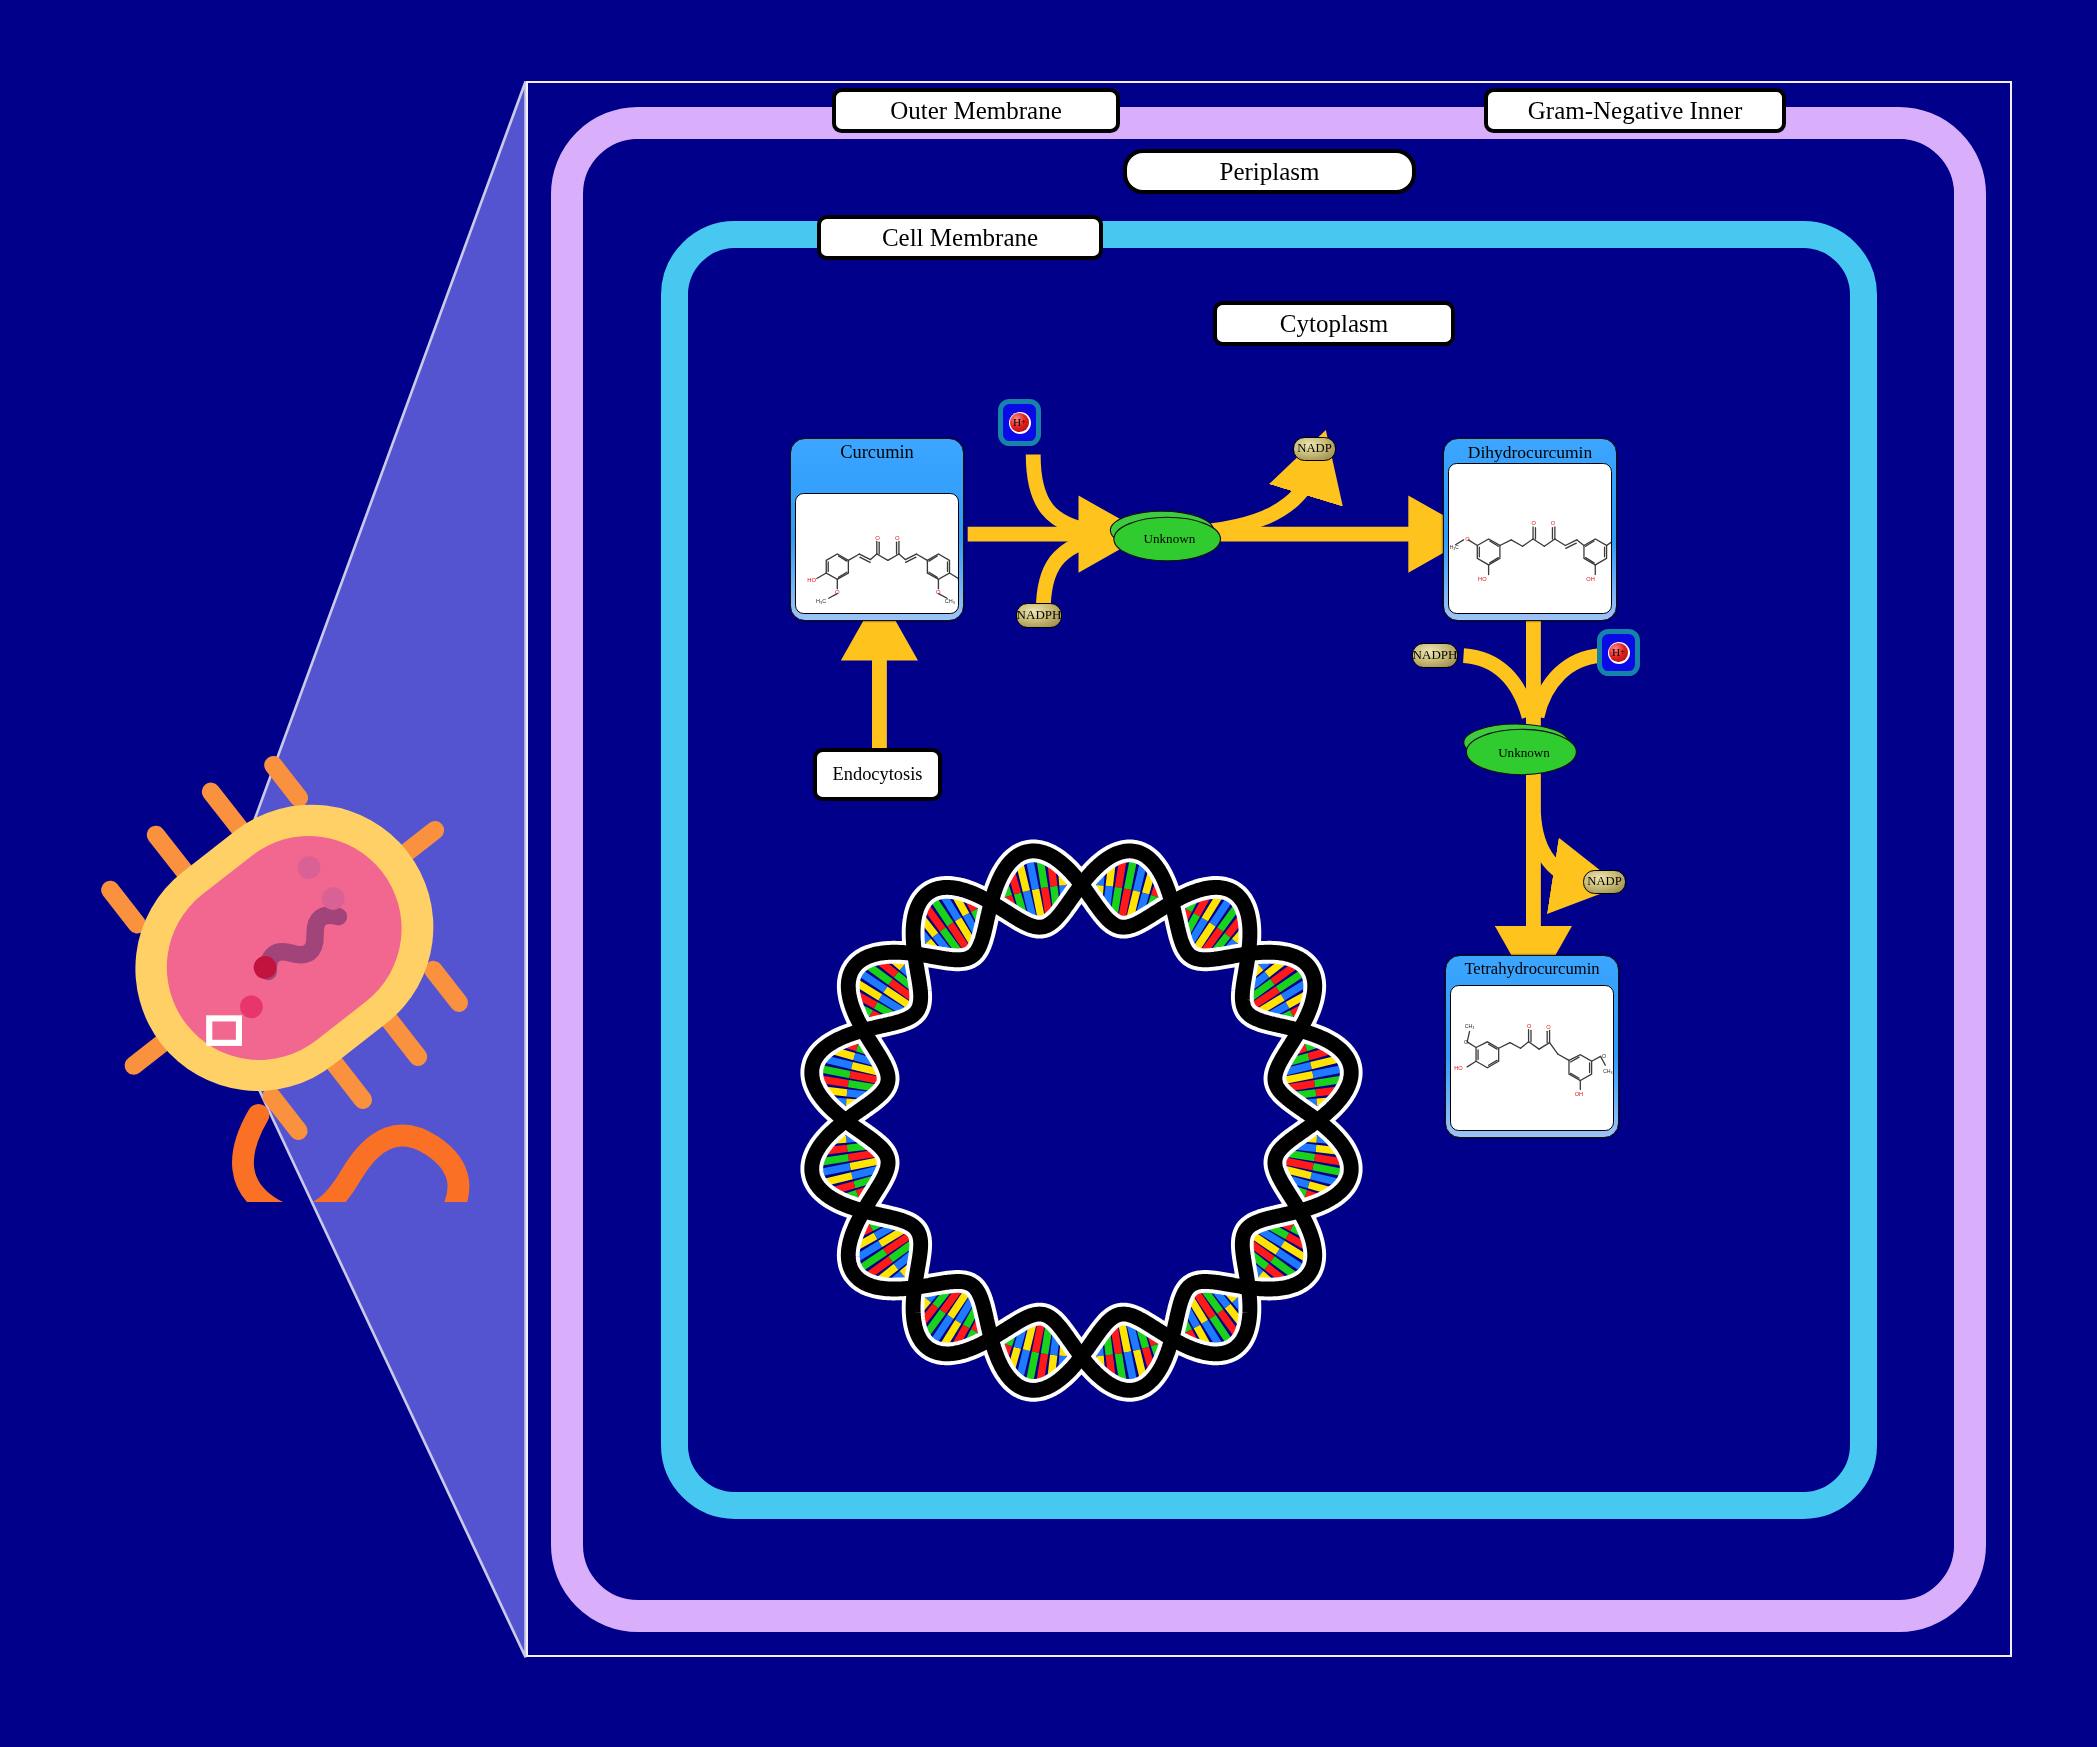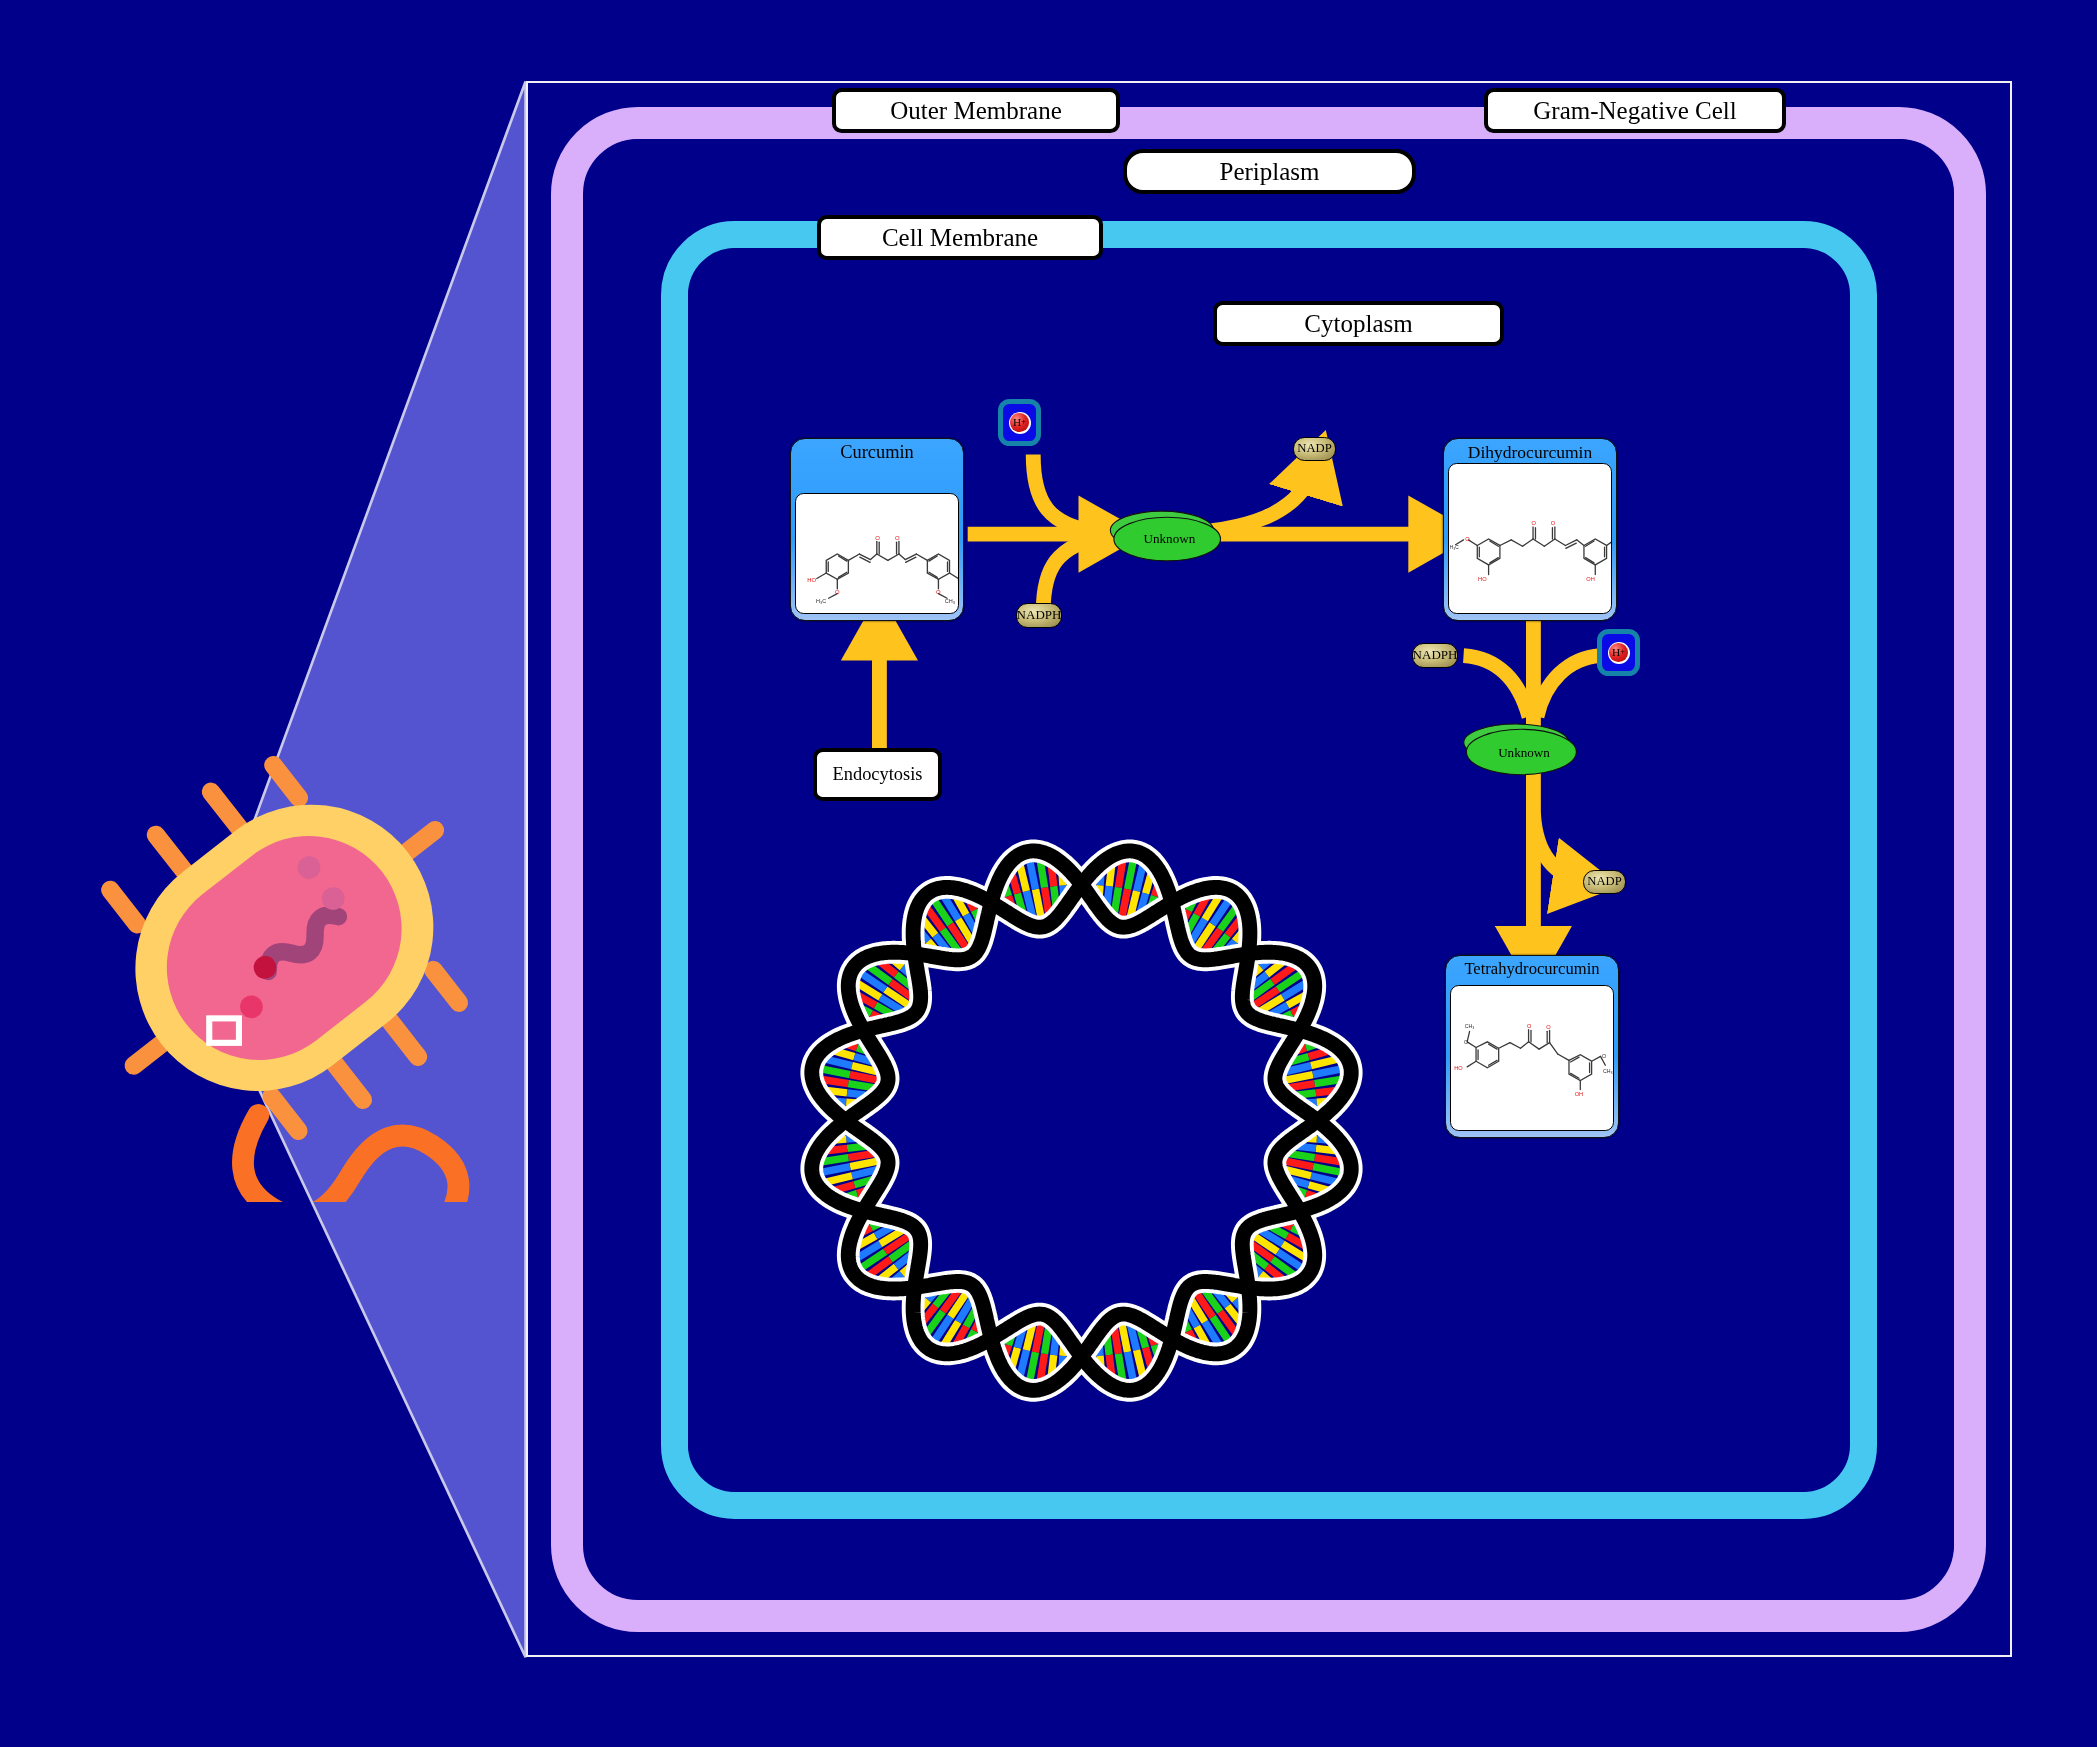--- a/index.html
+++ b/index.html
@@ -155,27 +155,27 @@
   </div>
 
   <div class="frame-border"></div>
   <div class="outer-membrane"></div>
   <div class="periplasm"></div>
   <div class="inner-membrane"></div>
   <div class="cytoplasm"></div>
 
   <div class="callout" style="left:832px;top:88px;width:288px;height:45px;font-size:25px;">Outer Membrane</div>
 
-  <div class="callout" style="left:1484px;top:88px;width:302px;height:45px;font-size:25px;">Gram-Negative Cell</div>
+  <div class="callout" style="left:1484px;top:88px;width:302px;height:45px;font-size:25px;">Gram-Negative Inner</div>
 
   <div class="callout" style="left:1123px;top:149px;width:293px;height:45px;font-size:25px;border-radius:20px;">Periplasm</div>
 
   <div class="callout" style="left:817px;top:215px;width:286px;height:45px;font-size:25px;">Cell Membrane</div>
 
-  <div class="callout" style="left:1213px;top:301px;width:291px;height:45px;font-size:25px;">Cytoplasm</div>
+  <div class="callout" style="left:1213px;top:301px;width:242px;height:45px;font-size:25px;">Cytoplasm</div>
 
   <svg class="arrows" viewBox="0 0 4800 4000">
     <defs>
       <marker id="ah" markerWidth="5.2" markerHeight="5.2" refX="2.1" refY="2.6" orient="auto">
         <path d="M0,0 L0,5.2 L4.6,2.6 z" fill="#FFC31E"></path>
       </marker>
     </defs>
     <g fill="none" stroke="#FFC31E" stroke-width="34" marker-end="url(#ah)">
 
       <path d="M2013,1715 L2013,1440"></path>

